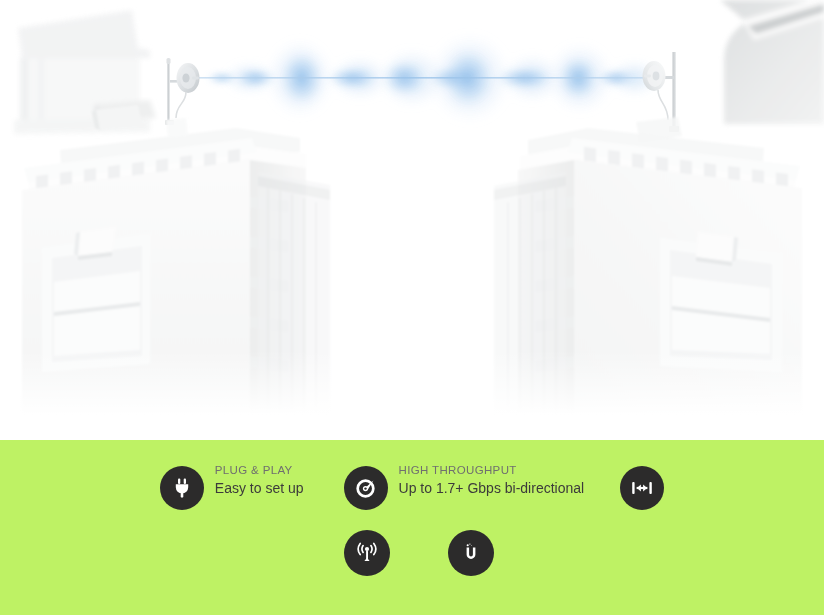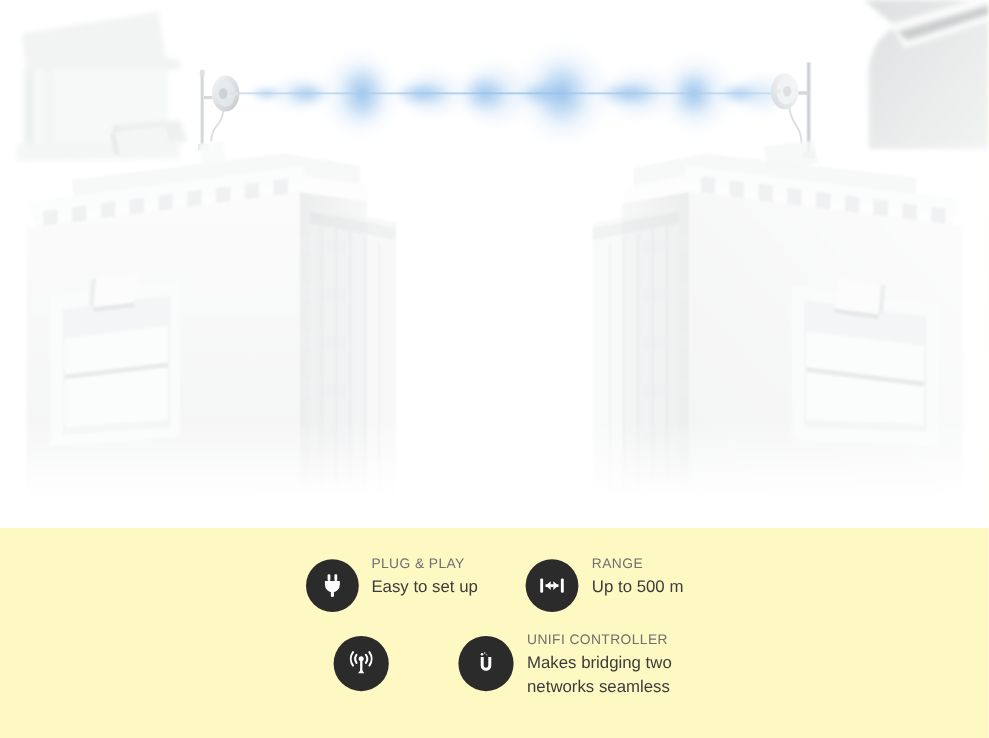--- a/index.html
+++ b/index.html
@@ -12,21 +12,21 @@
     height: 615px;
     overflow: hidden;
     font-family: "Liberation Sans", sans-serif;
     -webkit-font-smoothing: antialiased;
   }
 
   #page {
     position: relative;
     width: 824px;
     height: 615px;
-    background: #fef9c3;
+    background: #bef264;
   }
 
   
   .scene {
     position: absolute;
     left: 0; top: 0;
     width: 824px;
     height: 440px;
     overflow: hidden;
     background: linear-gradient(180deg,#ffffff 0%, #fdfdfd 55%, #ffffff 100%);
@@ -383,34 +383,44 @@
             <path d="M5.8 8.2h12.4v3.1a6.2 6.2 0 0 1-6.2 6.2 6.2 6.2 0 0 1-6.2-6.2V8.2z" fill="#fff"></path>
             <rect x="10.7" y="16.6" width="2.6" height="5" rx="1.2" fill="#fff"></rect>
           </svg>
         </div>
         <div class="feat-text">
           <div class="feat-kicker">PLUG &amp; PLAY</div>
           <div class="feat-title">Easy to set up</div>
         </div>
       </div>
 
+      <div class="feature f-thru">
+        <div class="feat-icon">
+          <svg width="25" height="25" viewBox="0 0 24 24" fill="none">
+            <path d="M12 3.2a8.8 8.8 0 1 0 0 17.6 8.8 8.8 0 0 0 0-17.6zm0 2.6a6.2 6.2 0 1 1 0 12.4 6.2 6.2 0 0 1 0-12.4z" fill="#fff"></path>
+            <path d="M19.6 4.4 11.9 11.2l2.1 2.3 5.6-9.1z" fill="#fff"></path>
+            <circle cx="12" cy="12.1" r="2.5" fill="#fff"></circle>
+            <circle cx="12" cy="12.1" r="1.15" fill="#2c2b2b"></circle>
+          </svg>
+        </div>
+        <div class="feat-text">
+          <div class="feat-kicker">HIGH THROUGHPUT</div>
+          <div class="feat-title">Up to 1.7+ Gbps bi-directional</div>
+        </div>
+      </div>
 
       <div class="feature f-range">
         <div class="feat-icon">
           <svg width="26" height="26" viewBox="0 0 26 26" fill="none">
             <rect x="3.2" y="7" width="2.4" height="12" rx="1" fill="#fff"></rect>
             <rect x="20.4" y="7" width="2.4" height="12" rx="1" fill="#fff"></rect>
             <rect x="7.6" y="11.9" width="10.8" height="2.2" fill="#fff"></rect>
             <path d="M7.9 13 11.9 9.4v7.2L7.9 13z" fill="#fff"></path>
             <path d="M18.1 13 14.1 9.4v7.2L18.1 13z" fill="#fff"></path>
           </svg>
-        </div>
-        <div class="feat-text">
-          <div class="feat-kicker">RANGE</div>
-          <div class="feat-title">Up to 500 m</div>
         </div>
       </div>
     </div>
 
     <div class="feat-row row-2">
 
       <div class="feature f-bridge">
         <div class="feat-icon">
           <svg width="26" height="26" viewBox="0 0 26 26" fill="none">
             <rect x="12.1" y="10.4" width="1.9" height="10.6" rx=".9" fill="#fff"></rect>
@@ -426,22 +436,17 @@
 
       <div class="feature f-unifi">
         <div class="feat-icon">
           <svg width="26" height="26" viewBox="0 0 26 26" fill="none">
             <path d="M8.6 7.4v7.1a4.4 4.4 0 0 0 8.8 0V7.4h-2.5v7.1a1.9 1.9 0 0 1-3.8 0V7.4H8.6z" fill="#fff"></path>
             <circle cx="9.7" cy="5.2" r="1.05" fill="#fff"></circle>
             <circle cx="11.9" cy="4.1" r=".62" fill="#fff"></circle>
             <circle cx="13.6" cy="5.6" r=".45" fill="#fff"></circle>
           </svg>
         </div>
-        <div class="feat-text">
-          <div class="feat-kicker">UNIFI CONTROLLER</div>
-          <div class="feat-title">Makes bridging two
-networks seamless</div>
-        </div>
       </div>
     </div>
   </div>
 
 </div>
 
 </body></html>

